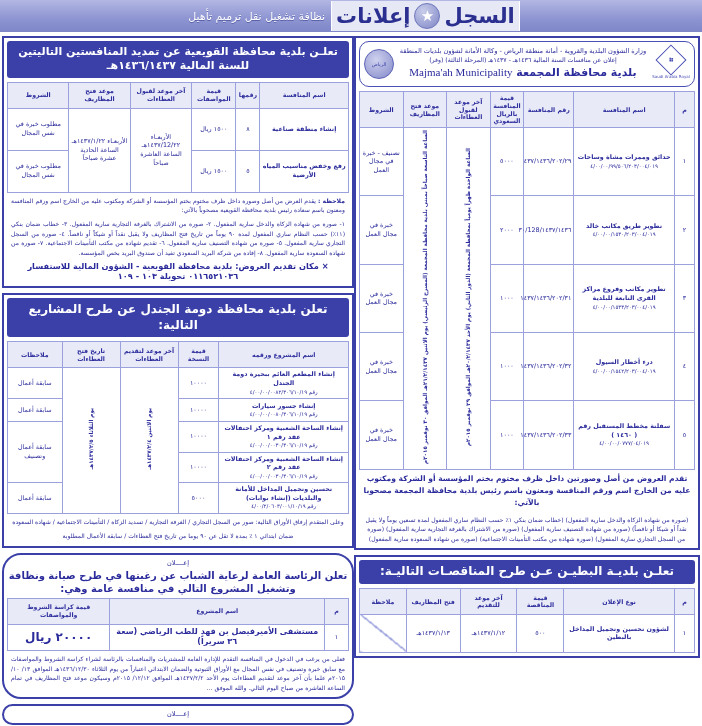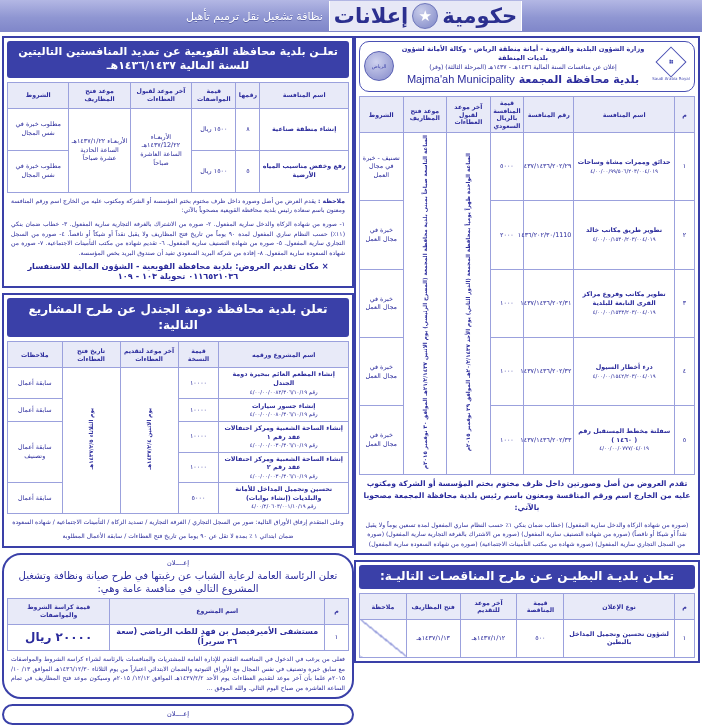--- a/index.html
+++ b/index.html
@@ -75,42 +75,42 @@
     font-size:5px; color:#4a50b4;
   }
   .muni-head .lozenge {
     width: 22px; height: 22px; border: 1px solid #4a50b4;
     transform: rotate(45deg);
     display:flex; align-items:center; justify-content:center;
     font-size: 7px;
   }
   .muni-head .logo-caption { font-size:4px; margin-top:3px; }
   .muni-head .txt { flex:1 1 auto; text-align:center; line-height:1.35; }
-  .muni-head .ln1 { font-size:6.6px; font-weight:bold; }
+  .muni-head .ln1 { font-size:6.6px; font-weight:normal; }
   .muni-head .ln2 { font-size:6.2px; }
   .muni-head .ln3 { font-size:11px; font-weight:bold; margin-top:1px; }
-  .muni-head .ln3 .en { font-family:Liberation Sans, sans-serif; font-weight:normal; }
+  .muni-head .ln3 .en { font-family:Liberation Serif, serif; font-weight:normal; }
   .muni-head .seal {
     width:30px; height:30px; flex:0 0 30px; border-radius:50%;
     background: radial-gradient(circle at 40% 35%, #cfd2ee, #8288c9);
     border:1px solid #5b62b5; color:#3a40a8;
     display:flex; align-items:center; justify-content:center; font-size:5px;
     text-align:center; line-height:1;
   }
 
   
   .title-bar {
     background:#3a40a8; color:#fff; text-align:center;
     font-size: 11px; font-weight: bold; padding: 4px 5px;
     border-radius: 3px; margin-bottom: 4px; line-height:1.3;
   }
   .title-bar.lg { font-size: 12px; }
 
   .ann-label { text-align:center; font-size:6.5px; letter-spacing:2px; margin:1px 0 2px; }
-  .ann-title { text-align:center; font-size:10px; font-weight:normal; margin-bottom:3px; line-height:1.3; }
+  .ann-title { text-align:center; font-size:10px; font-weight:bold; margin-bottom:3px; line-height:1.3; }
 
   
   table.t {
     width:100%; border-collapse: collapse; table-layout: fixed;
     background:#fff;
   }
   table.t th, table.t td {
     border: 1px solid #9ba1dd;
     padding: 2px 2px;
     text-align:center; vertical-align: middle;
@@ -141,21 +141,21 @@
   .starline { font-size:8.2px; font-weight:bold; text-align:center; padding:2px 3px; }
 </style>
 </head>
 <body>
 
 <div class="page">
 
   <div class="masthead">
     <div class="strip"></div>
     <div class="mast-center">
-      <div class="mast-big">حكومية</div>
+      <div class="mast-big">السجل</div>
       <div class="emblem">★</div>
       <div class="mast-big">إعلانات</div>
     </div>
     <div class="mast-word">نظافة تشغيل نقل ترميم تأهيل</div>
   </div>
 
   <div class="col col-left">
 
     <div class="panel">
 
@@ -212,21 +212,21 @@
               <span class="vert">الساعة التاسعة صباحاً بمبنى بلدية محافظة المجمعة (المسرح الرئيسي) يوم الاثنين ٢١/٢/١٤٣٧هـ الموافق ٣٠ نوفمبر ٢٠١٥م</span>
             </td>
             <td>تصنيف - خبرة في مجال العمل</td>
           </tr>
           <tr style="height:62px">
             <td>٢</td>
             <td class="name">
               <span>تطوير طريق مكاتب خالد</span>
               <span class="sub">٤/٠٠/٠٠/١٥٣٠/٢٠٣/٠٠٤/٠١٩</span>
             </td>
-            <td>1110/١٤٣٦/٢٠٢/٣٠</td>
+            <td>١٤٣٧/١٤٣٦/128/٣٠</td>
             <td>٢٠٠٠</td>
             <td>خبرة في مجال العمل</td>
           </tr>
           <tr style="height:62px">
             <td>٣</td>
             <td class="name">
               <span>تطوير مكاتب وفروع مراكز القرى التابعة للبلدية</span>
               <span class="sub">٤/٠٠/٠٠/١٥٣٣/٢٠٣/٠٠٤/٠١٩</span>
             </td>
             <td>١٤٣٧/١٤٣٦/٢٠٢/٣١</td>

